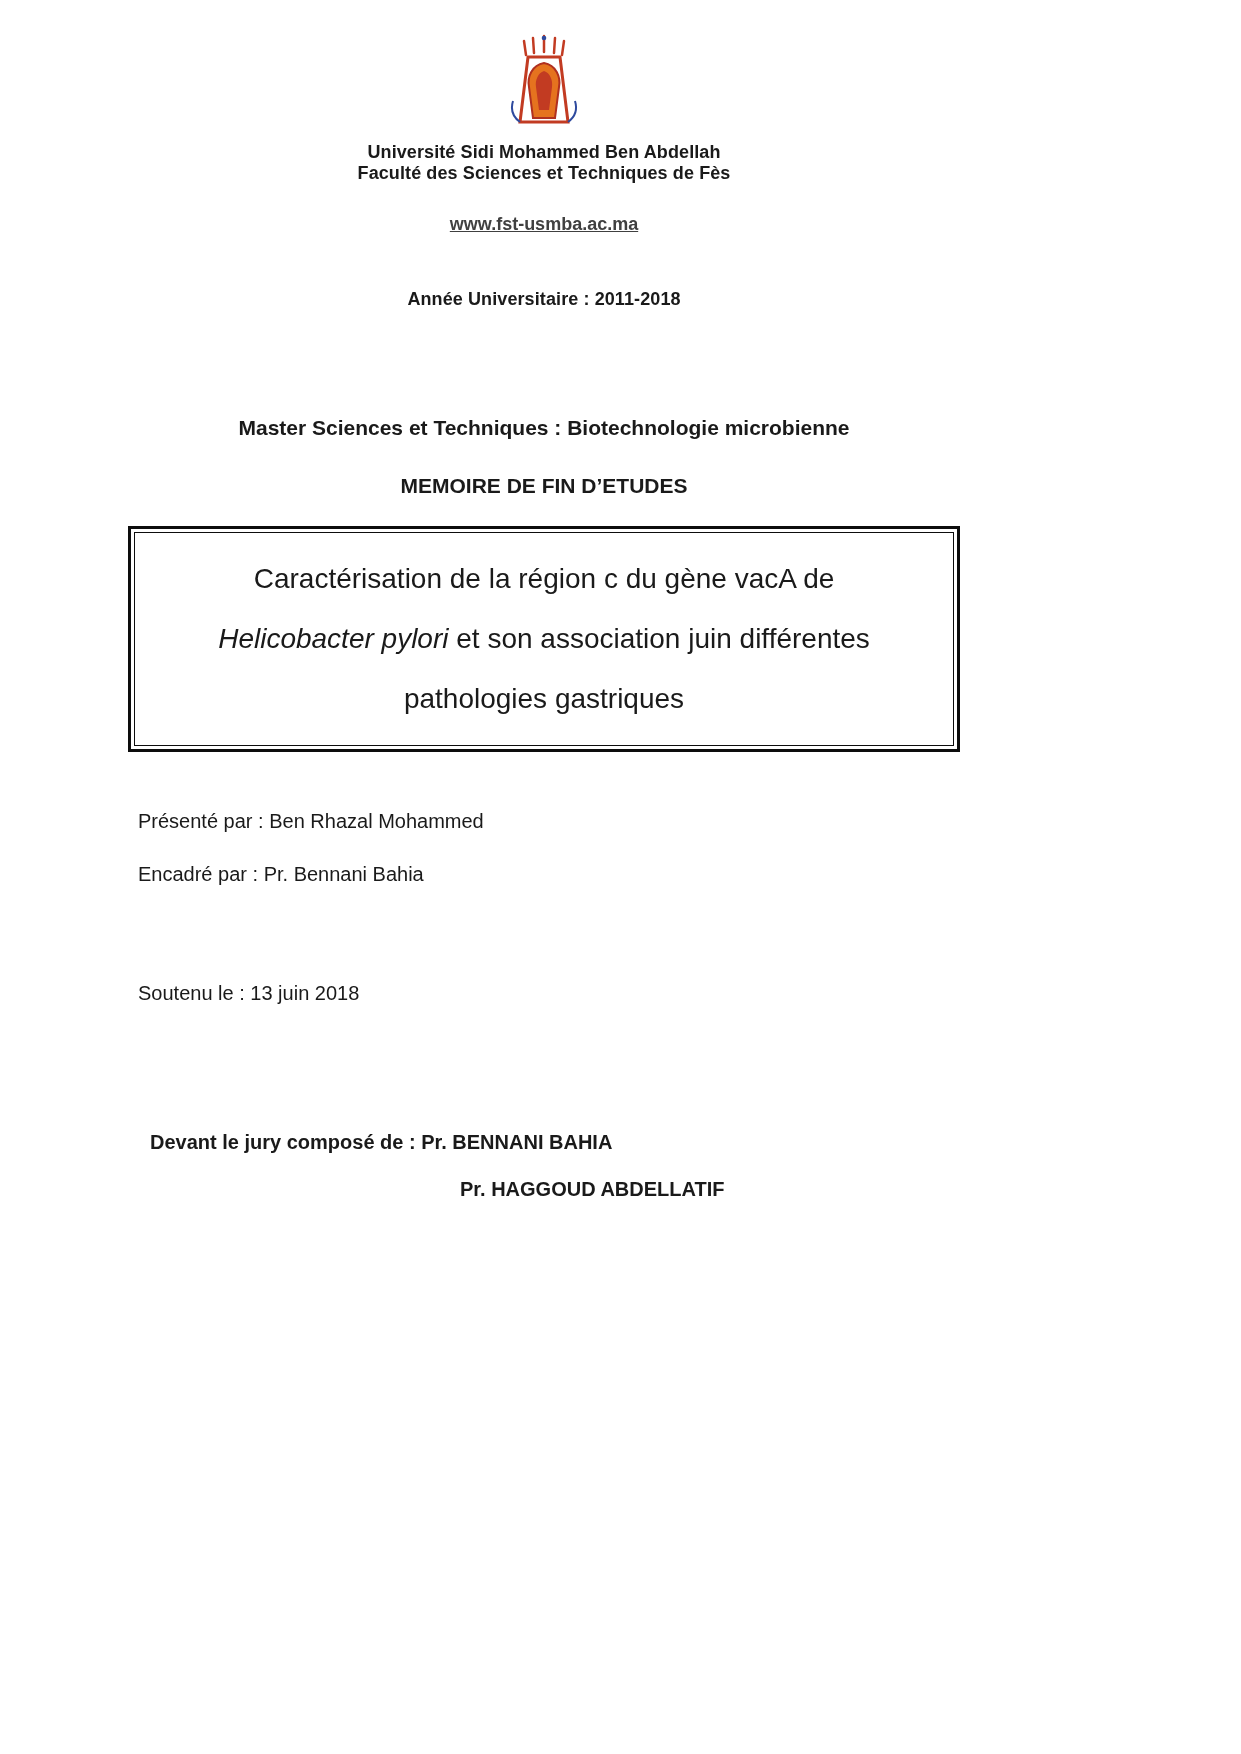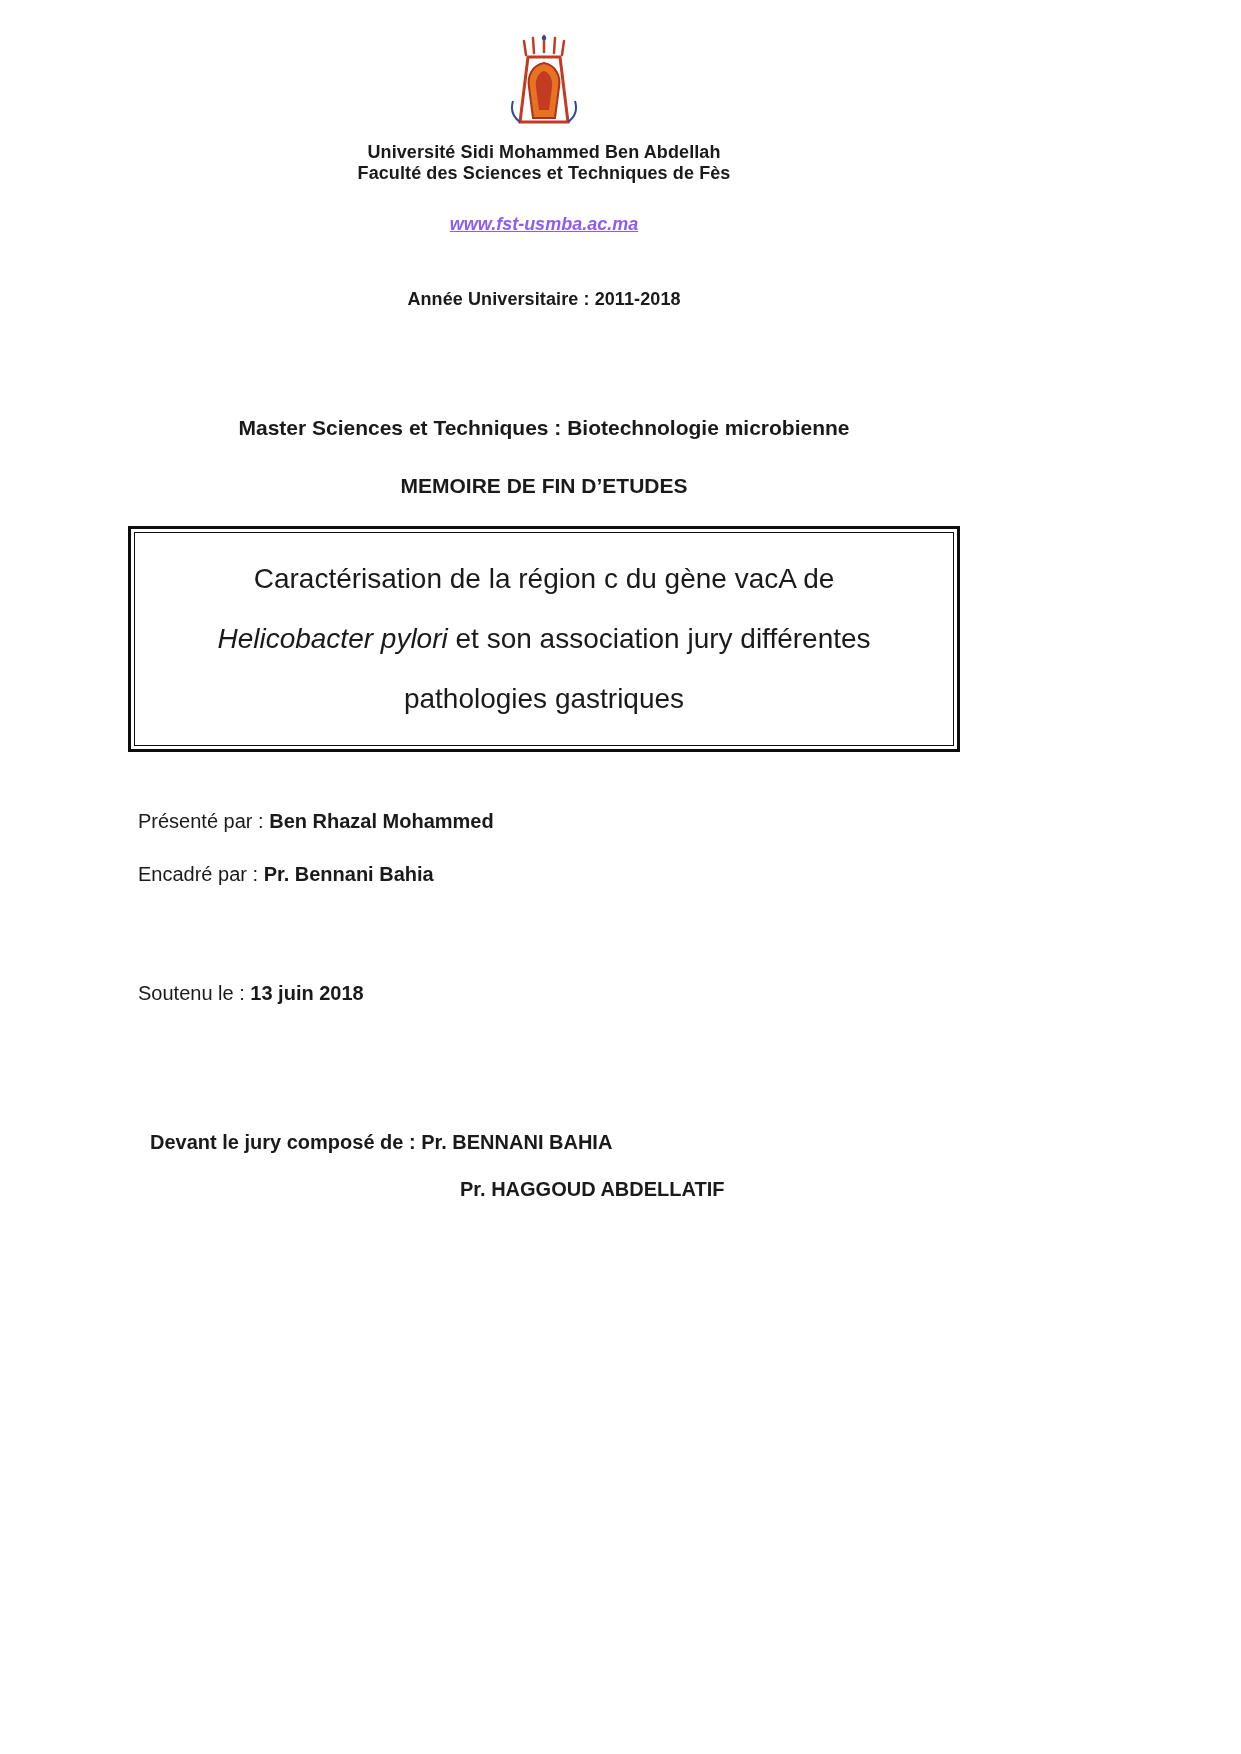--- a/index.html
+++ b/index.html
@@ -30,23 +30,22 @@
   }
 
   .hdr {
     font-size: 18px;
     font-weight: bold;
     letter-spacing: 0.1px;
   }
   .hdr-faculty { margin-bottom: 30px; }
   .link-line { margin-bottom: 54px; }
   .site-link {
-    color: #8b5cf6;
+    color: #404040;
     font-weight: bold;
-    font-style: italic;
     text-decoration: underline;
     font-size: 18px;
     cursor: pointer;
   }
   .year-line { margin-bottom: 0; }
 
   .master-line {
     margin-top: 106px;
     font-size: 21px;
     font-weight: bold;
@@ -76,21 +75,21 @@
     white-space: pre-wrap;
   }
   .italic { font-style: italic; }
 
   .detail-line {
     font-size: 20px;
     margin-left: 10px;
     margin-bottom: 30px;
     white-space: pre-wrap;
   }
-  .detail-line b { font-weight: bold; }
+  .detail-line b { font-weight: normal; }
   .soutenu-line { margin-top: 96px; margin-bottom: 0; }
 
   .jury-block { margin-top: 126px; }
   .jury-first {
     font-size: 20px;
     margin-left: 22px;
     margin-bottom: 24px;
     white-space: pre-wrap;
     font-weight: bold;
   }
@@ -136,21 +135,21 @@
 
     <p class="hdr year-line center">Année Universitaire : 2011-2018</p>
 
     <p class="master-line center">Master Sciences et Techniques : Biotechnologie microbienne</p>
 
     <p class="memoire-line center">MEMOIRE DE FIN D’ETUDES</p>
 
     <div class="title-box-outer">
       <div class="title-box-inner">
         <p class="title-line">Caractérisation de la région c du gène vacA de</p>
-        <p class="title-line"><span class="italic">Helicobacter pylori</span><span> et son association jury différentes</span></p>
+        <p class="title-line"><span class="italic">Helicobacter pylori</span><span> et son association juin différentes</span></p>
         <p class="title-line">pathologies gastriques</p>
       </div>
     </div>
 
     <p class="detail-line"><span>Présenté par : </span><b>Ben Rhazal Mohammed</b></p>
 
     <p class="detail-line"><span>Encadré par : </span><b>Pr. Bennani Bahia</b></p>
 
     <p class="detail-line soutenu-line"><span>Soutenu le : </span><b>13 juin 2018</b></p>
 

